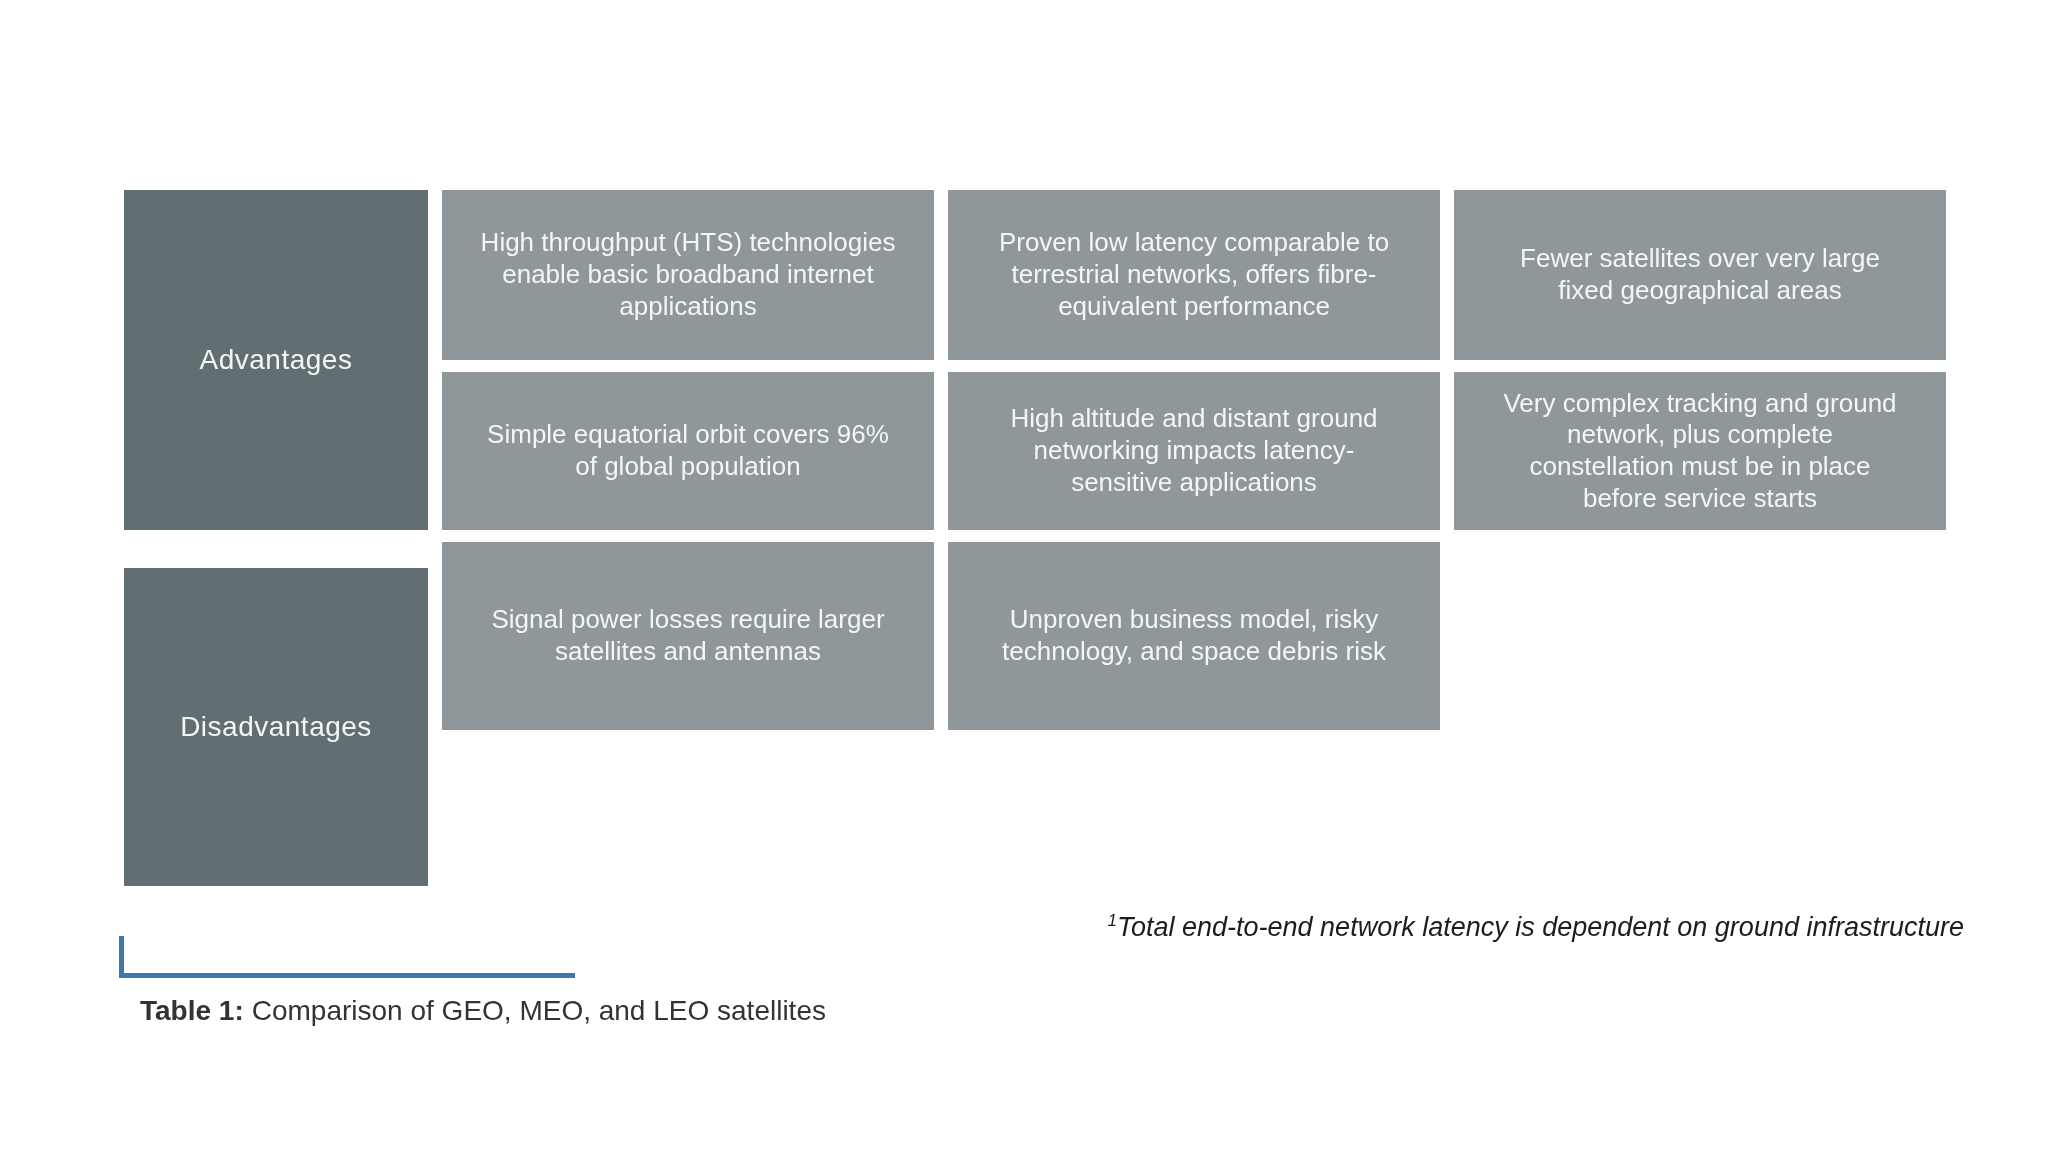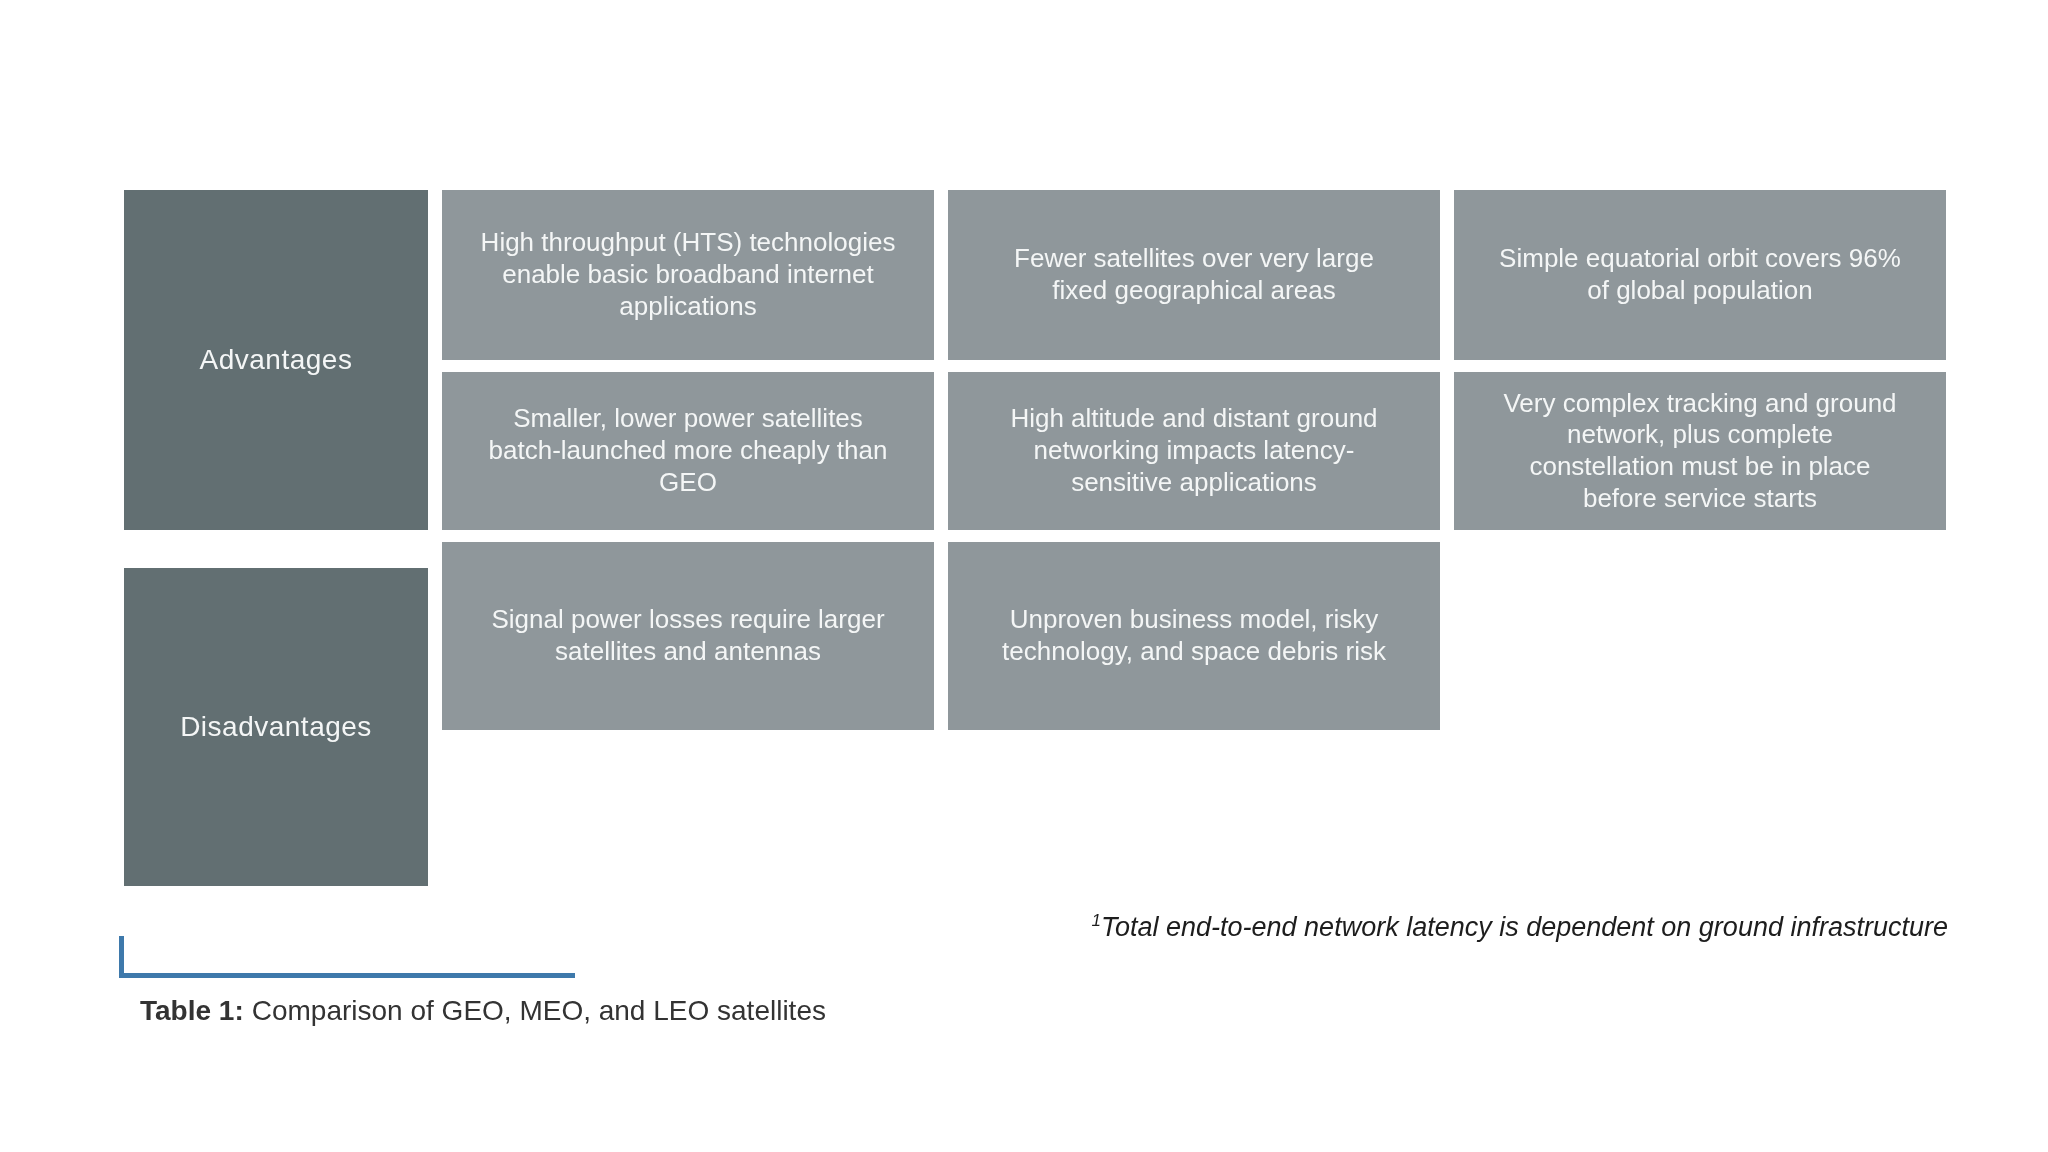--- a/index.html
+++ b/index.html
@@ -43,21 +43,21 @@
   .header-cell {
     background: var(--header-cell-bg, #626f72);
     font-size: 28px;
     letter-spacing: 0.5px;
   }
   .span-adv { grid-column: 1; grid-row: 1 / 3; }
   .span-dis { grid-column: 1; grid-row: 3 / 5; margin-top: 26px; }
   .footnote {
     position: absolute;
     top: 912px;
-    right: 100px;
+    right: 84px;
     font-size: 27px;
     font-style: italic;
     font-weight: 500;
     color: var(--footnote-text, #1d1d1d);
     white-space: nowrap;
   }
   .footnote sup {
     font-size: 17px;
     vertical-align: super;
     line-height: 0;
@@ -98,29 +98,29 @@
 
   <div class="table-grid">
 
     <div class="cell header-cell span-adv">
       <span>Advantages</span>
     </div>
 
     <div class="cell data-cell">
       <span>High throughput (HTS) technologies enable basic broadband internet applications</span>
     </div>
+    <div class="cell data-cell">
+      <span>Proven low latency comparable to terrestrial networks, offers fibre-equivalent performance</span>
+    </div>
 
     <div class="cell data-cell">
       <span>Fewer satellites over very large fixed geographical areas</span>
     </div>
     <div class="cell data-cell">
       <span>Simple equatorial orbit covers 96% of global population</span>
-    </div>
-    <div class="cell data-cell">
-      <span>Smaller, lower power satellites batch-launched more cheaply than GEO</span>
     </div>
 
     <div class="cell header-cell span-dis">
       <span>Disadvantages</span>
     </div>
 
     <div class="cell data-cell">
       <span>High altitude and distant ground networking impacts latency-sensitive applications</span>
     </div>
     <div class="cell data-cell">

